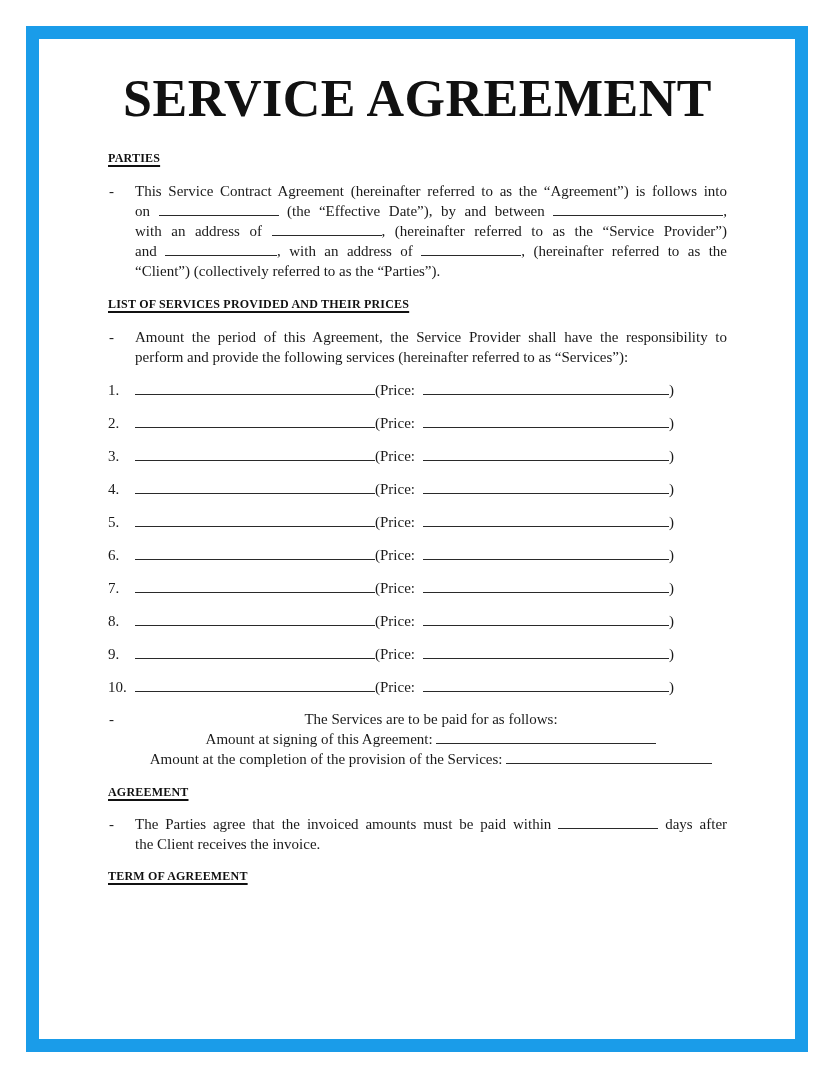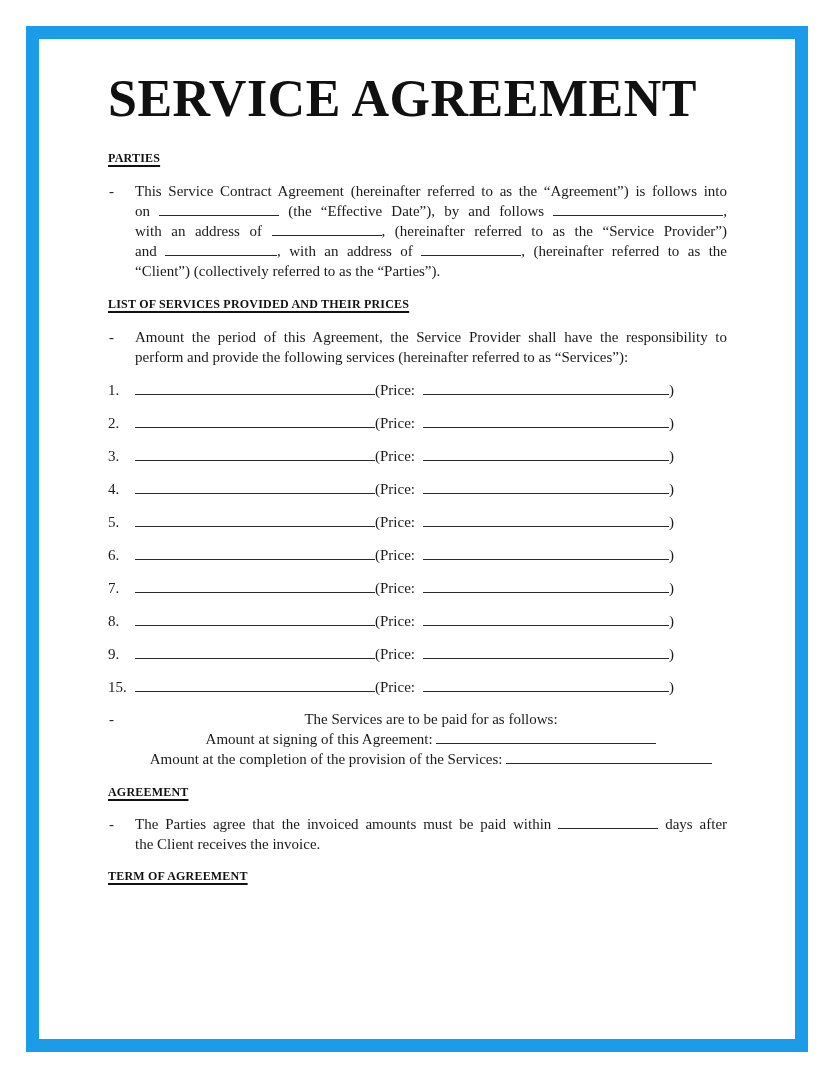--- a/index.html
+++ b/index.html
@@ -8,21 +8,21 @@
     background:#ffffff;color:#1a1a1a;
     font-family:"Liberation Serif","DejaVu Serif",serif;
     font-size:15px;overflow:hidden;
   }
   .frame{
     position:absolute;top:26px;left:26px;width:782px;height:1026px;
     box-sizing:border-box;border:13px solid #1a9ce9;
   }
   .content{position:absolute;left:108px;top:0;width:619px;}
   h1.doc-title{
-    margin:72px 0 0;text-align:left;font-size:52px;line-height:54px;
+    margin:72px 0 0;text-align:center;font-size:52px;line-height:54px;
     font-weight:700;letter-spacing:.5px;color:#111;
   }
   h2.sec{
     margin:22px 0 0;font-size:12px;line-height:20px;font-weight:700;
     text-decoration:underline;text-underline-offset:3px;
     text-decoration-thickness:1.5px;letter-spacing:.2px;color:#111;
   }
   h2.sec.mt13{margin-top:13px;}
   h2.sec.mt12{margin-top:12px;}
   .para{position:relative;padding-left:27px;margin-top:13px;}
@@ -58,21 +58,21 @@
 
   <h2 class="sec">PARTIES</h2>
 
   <div class="para">
     <span class="dash">-</span>
     <div class="line"><span>This Service Contract Agreement (hereinafter referred to as the</span>
       <span class="bld">“Agreement”</span><span>) is follows into</span></div>
     <div class="line"><span>on</span>
       <span class="blank w120"></span>
       <span>(the</span>
-      <span class="bld">“Effective Date”</span><span>), by and follows</span>
+      <span class="bld">“Effective Date”</span><span>), by and between</span>
       <span class="blank w170"></span><span>,</span></div>
     <div class="line"><span>with an address of</span>
       <span class="blank w110"></span><span>, (hereinafter referred to as the</span>
       <span class="bld">“Service Provider”</span><span>)</span></div>
     <div class="line"><span>and</span>
       <span class="blank w112"></span><span>, with an address of</span>
       <span class="blank w100"></span><span>, (hereinafter referred to as the</span></div>
     <div class="line left"><span class="bld">“Client”</span><span>) (collectively referred to as the</span>
       <span class="bld">“Parties”</span><span>).</span></div>
   </div>
@@ -144,21 +144,21 @@
         <span class="paren">)</span>
     </div>
     <div class="svc-row">
       <span class="num">9.</span>
         <span class="blank w240 svc-name"></span>
         <span class="plabel">(Price:</span>
         <span class="blank w246 svc-price"></span>
         <span class="paren">)</span>
     </div>
     <div class="svc-row">
-      <span class="num">15.</span>
+      <span class="num">10.</span>
         <span class="blank w240 svc-name"></span>
         <span class="plabel">(Price:</span>
         <span class="blank w246 svc-price"></span>
         <span class="paren">)</span>
     </div>
   </div>
 
   <div class="para mt12">
     <span class="dash">-</span>
     <div class="amt-line">The Services are to be paid for as follows:</div>

